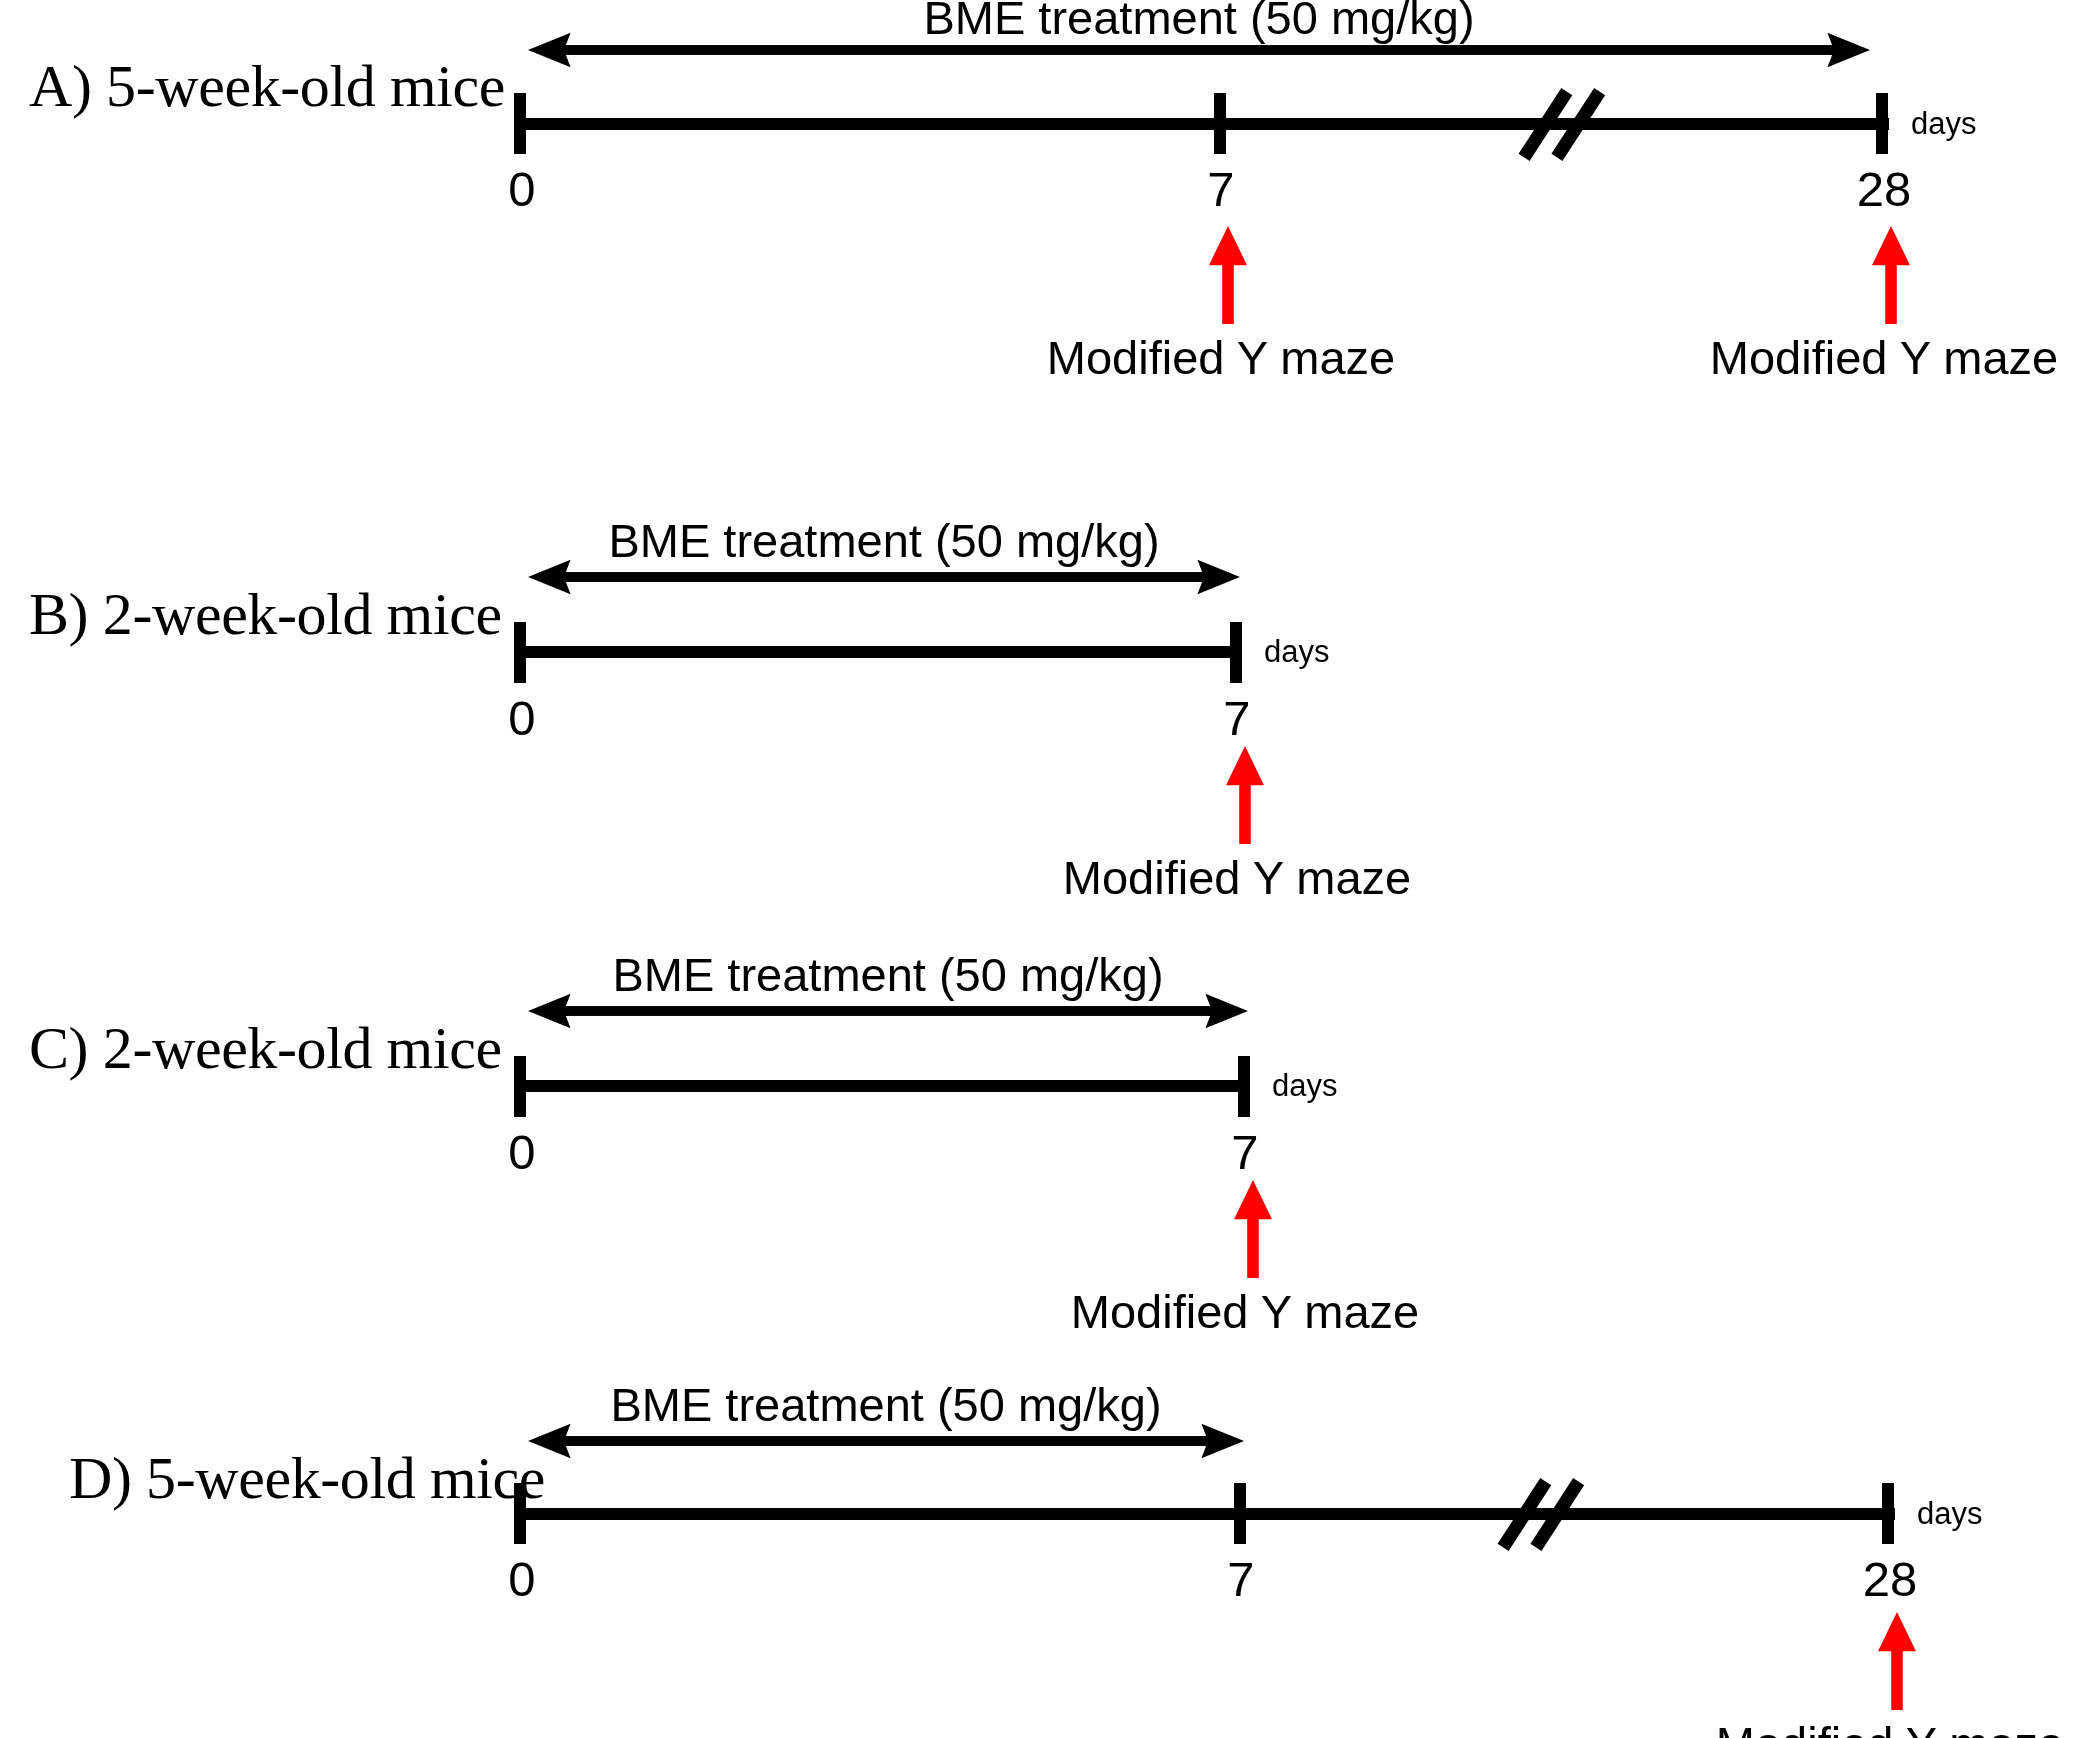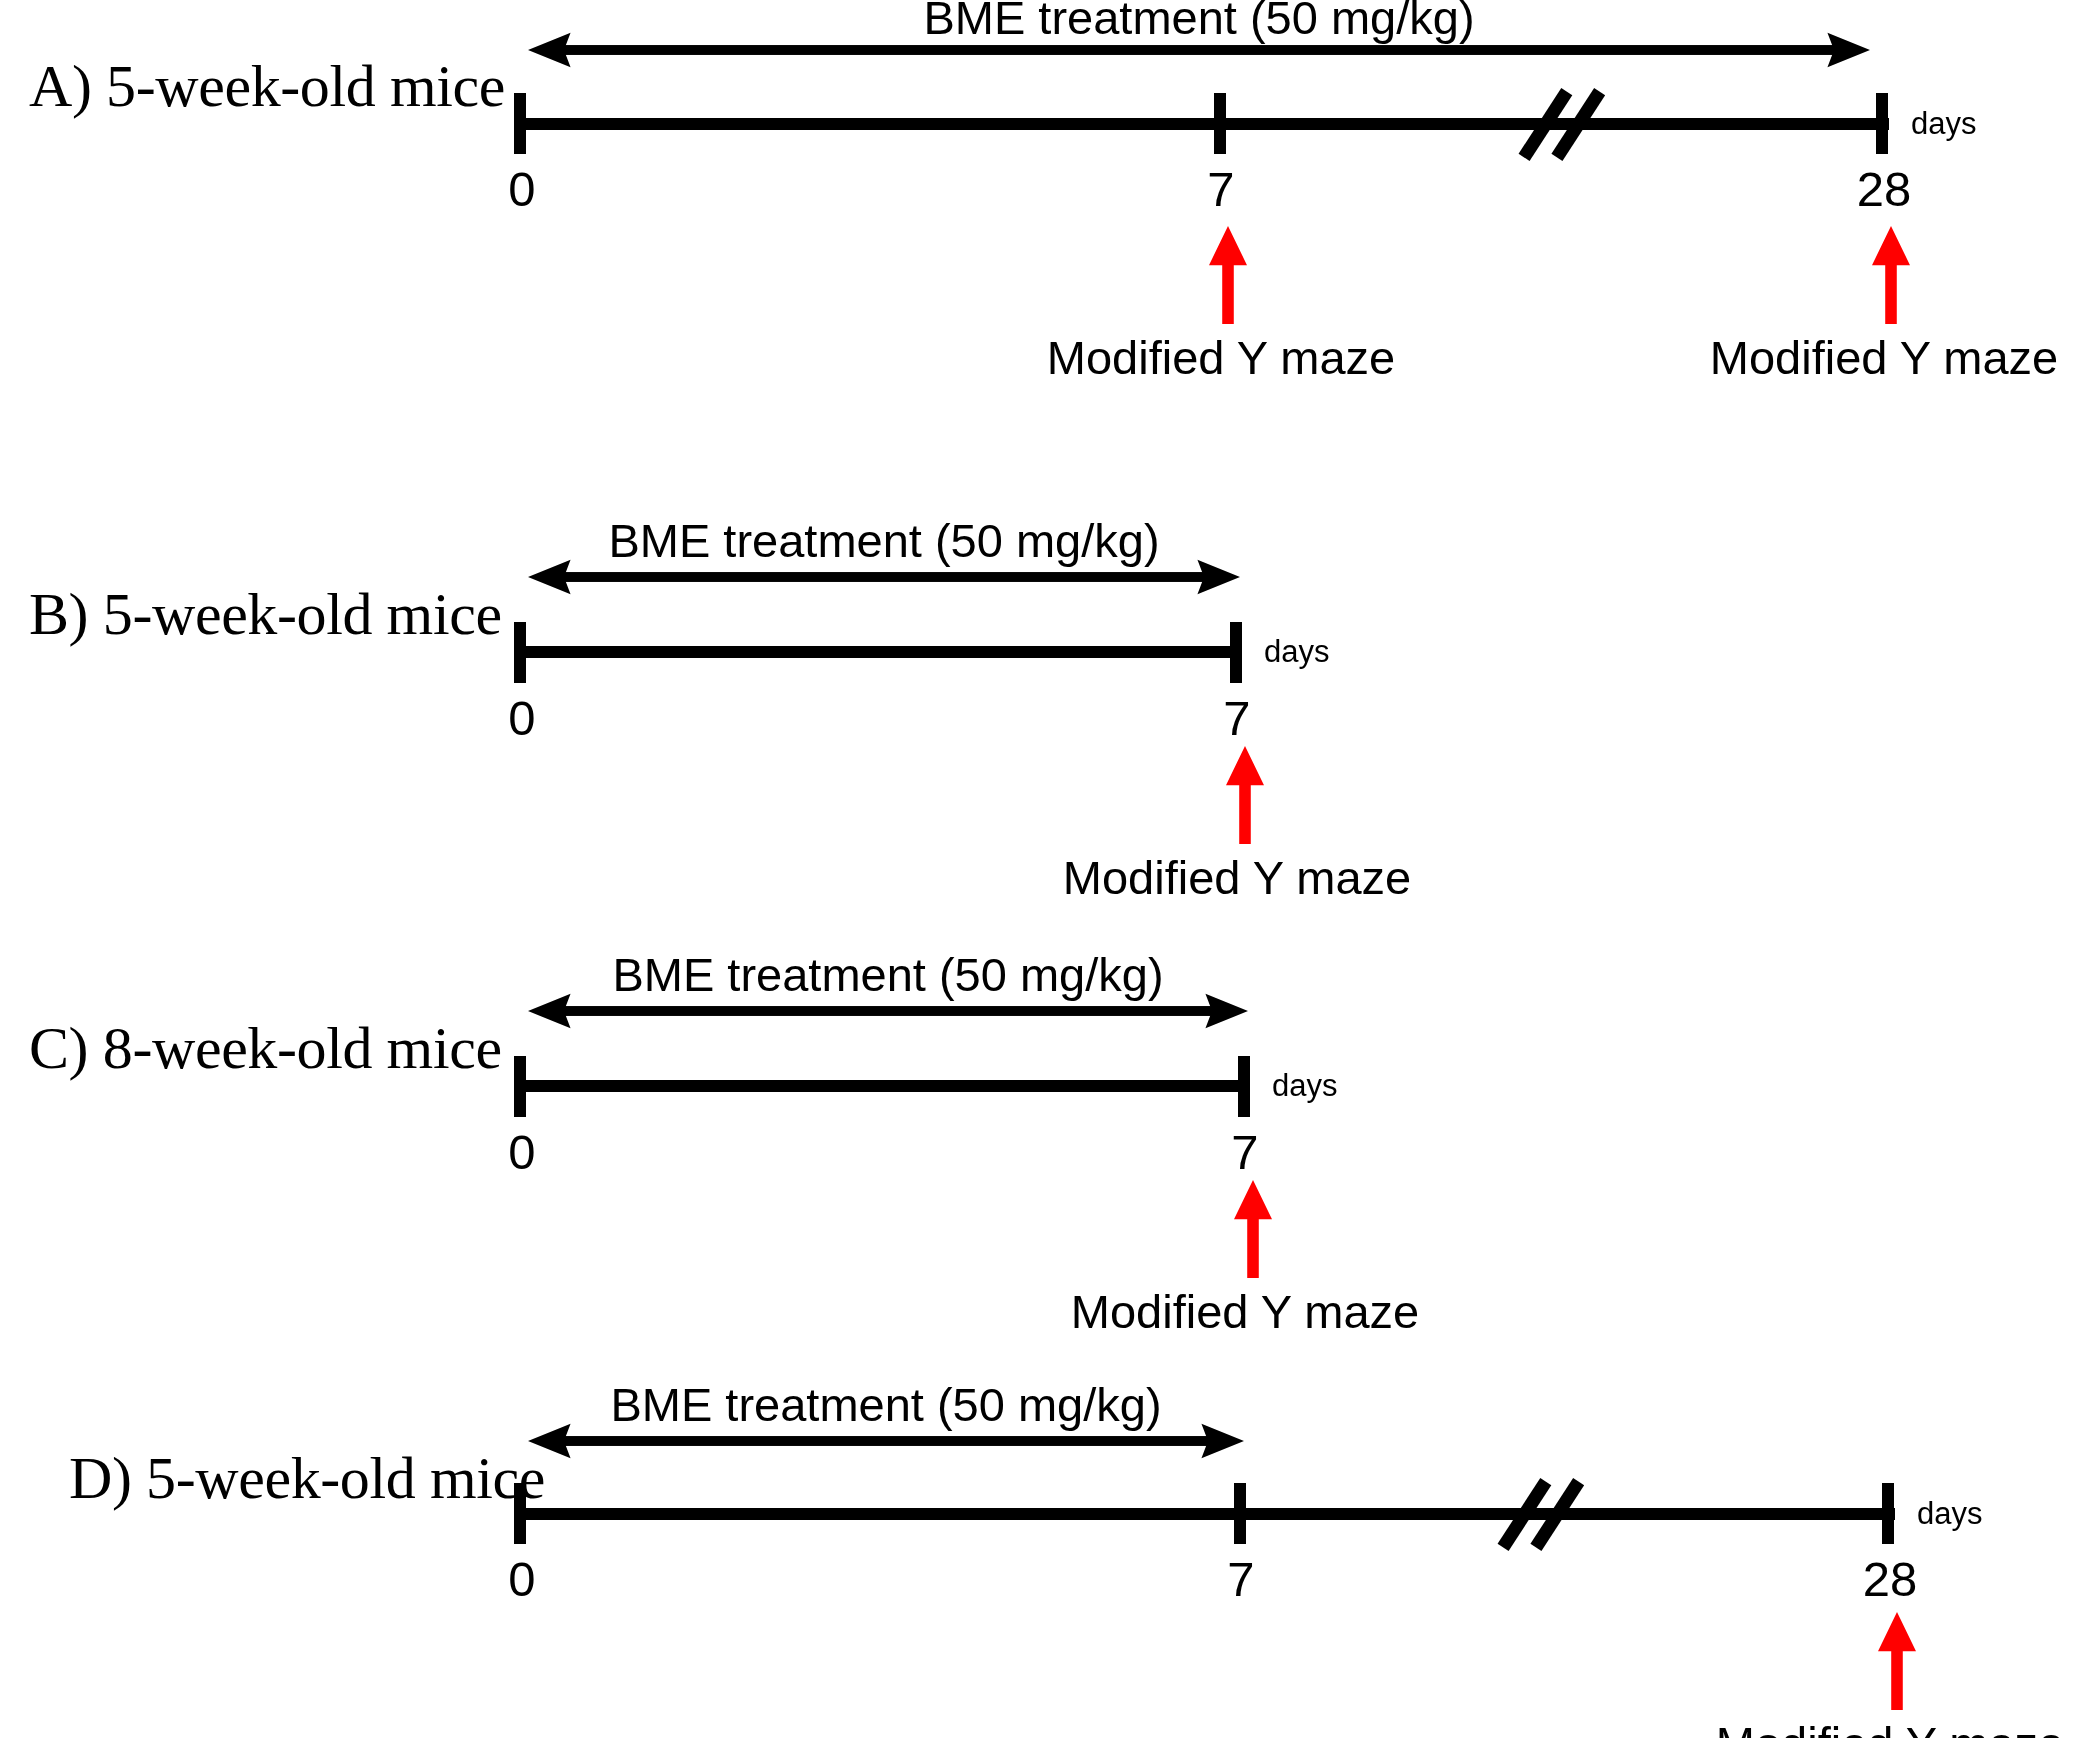--- a/index.html
+++ b/index.html
@@ -154,21 +154,21 @@
     <div class="event-arrow" style="left:1872px; top:226px;">
       <svg viewBox="0 0 46 120" preserveAspectRatio="none">
         <polygon points="23,0 46,48 30,48 30,120 16,120 16,48 0,48" fill="#FF0000"></polygon>
       </svg>
     </div>
     <div class="event-label" style="left:1884px; top:334px;">Modified Y maze</div>
   </div>
 
   <div class="panel" style="top:458px;height:426px;">
 
-    <div class="group-label" style="top:131px;">B) 5-week-old mice</div>
+    <div class="group-label" style="top:131px;">B) 2-week-old mice</div>
 
     <div class="treat-arrow" style="left:528px; top:100px; width:712px;">
       <svg viewBox="0 0 870 46" preserveAspectRatio="none">
         <path d="M0,23 L52,2 L44,23 L826,23 L818,2 L870,23 L818,44 L826,23 L44,23 L52,44 Z" fill="#000000"></path>
         <rect x="40" y="17" width="790" height="12" fill="#000000"></rect>
       </svg>
     </div>
     <div class="treat-text" style="left:884px; top:59px;">BME treatment (50 mg/kg)</div>
 
     <div class="axis" style="left:514px; top:188px; width:728px;"></div>
@@ -183,21 +183,21 @@
     <div class="event-arrow" style="left:1226px; top:288px;">
       <svg viewBox="0 0 46 120" preserveAspectRatio="none">
         <polygon points="23,0 46,48 30,48 30,120 16,120 16,48 0,48" fill="#FF0000"></polygon>
       </svg>
     </div>
     <div class="event-label" style="left:1237px; top:396px;">Modified Y maze</div>
   </div>
 
   <div class="panel" style="top:892px;height:426px;">
 
-    <div class="group-label" style="top:131px;">C) 8-week-old mice</div>
+    <div class="group-label" style="top:131px;">C) 2-week-old mice</div>
 
     <div class="treat-arrow" style="left:528px; top:100px; width:720px;">
       <svg viewBox="0 0 880 46" preserveAspectRatio="none">
         <path d="M0,23 L52,2 L44,23 L836,23 L828,2 L880,23 L828,44 L836,23 L44,23 L52,44 Z" fill="#000000"></path>
         <rect x="40" y="17" width="800" height="12" fill="#000000"></rect>
       </svg>
     </div>
     <div class="treat-text" style="left:888px; top:59px;">BME treatment (50 mg/kg)</div>
 
     <div class="axis" style="left:514px; top:188px; width:736px;"></div>

